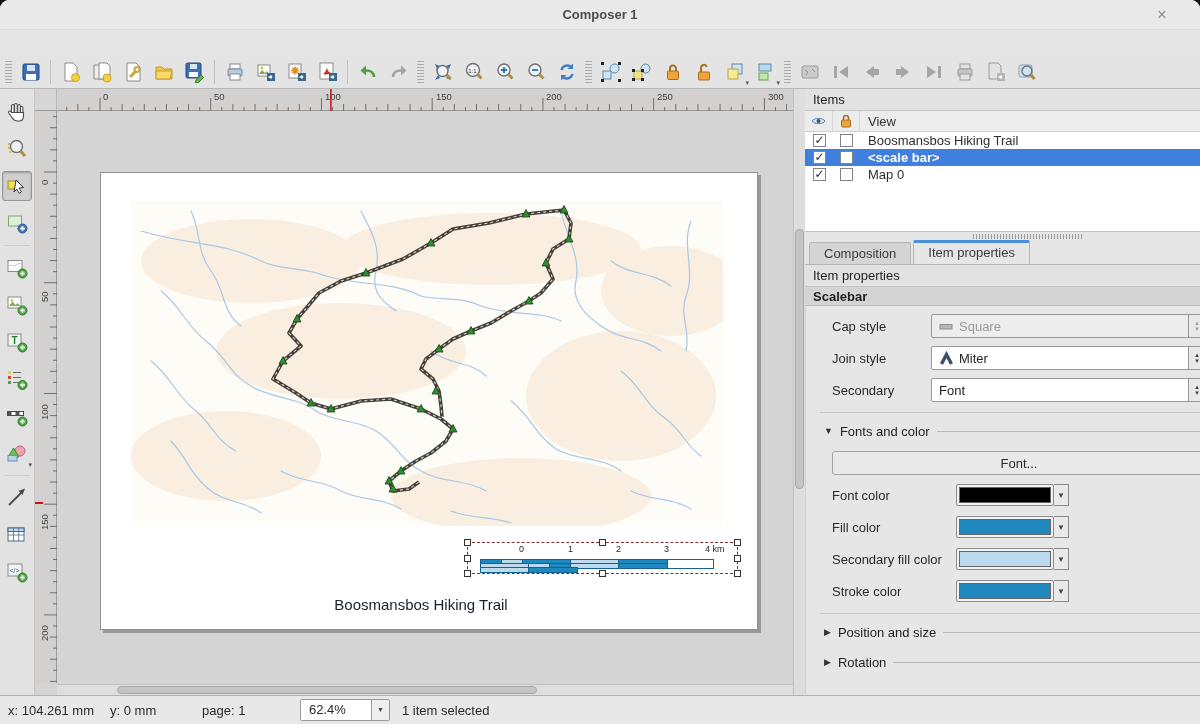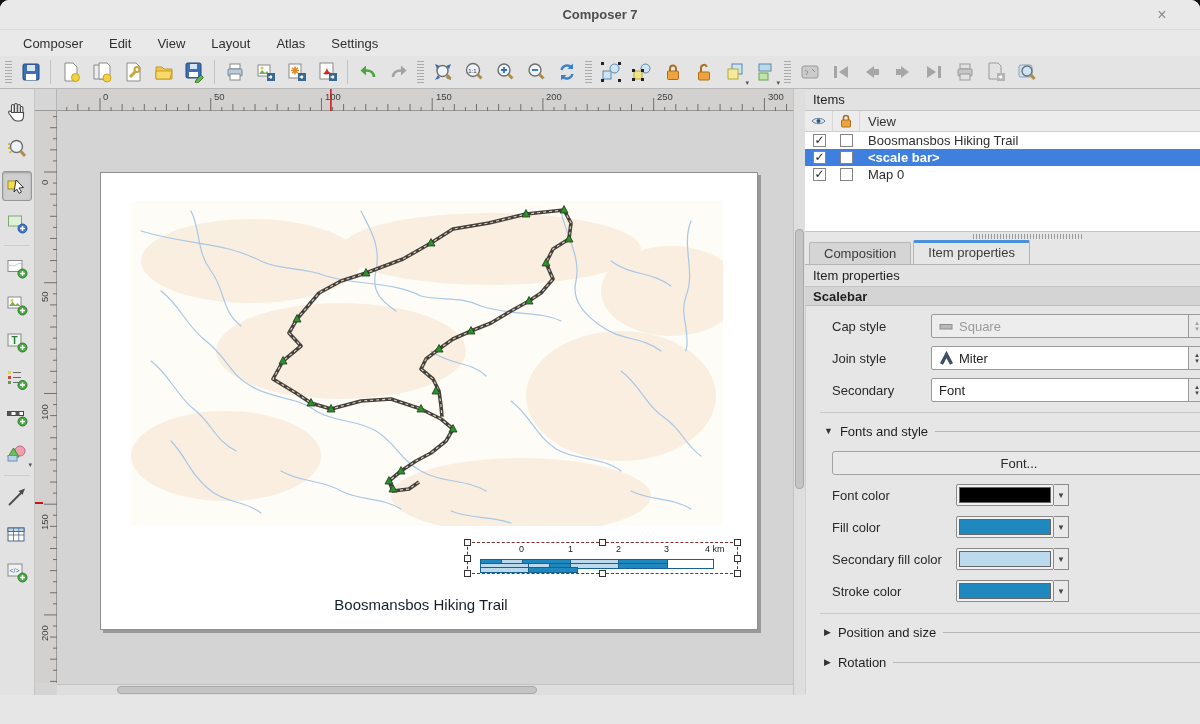--- a/index.html
+++ b/index.html
@@ -142,32 +142,24 @@
                 border:1px solid #9a9a9a; border-radius:2px; padding-left:8px; line-height:20px; }
   #zoom-combo .arrow { position:absolute; right:0; top:0; width:18px; height:100%; border-left:1px solid #9a9a9a;
                 background:#eee; font-size:8px; color:#444; text-align:center; line-height:20px; }
 </style>
 </head>
 <body>
 
 <div id="win">
 
   <div id="titlebar">
-    <div class="title">Composer 7</div>
+    <div class="title">Composer 1</div>
     <div class="close">×</div>
   </div>
 
-  <div id="menubar">
-    <span class="menu-item">Composer</span>
-    <span class="menu-item">Edit</span>
-    <span class="menu-item">View</span>
-    <span class="menu-item">Layout</span>
-    <span class="menu-item">Atlas</span>
-    <span class="menu-item">Settings</span>
-  </div>
 
   <div id="toolbar">
     <div class="grip"></div>
     <div class="tbtn">
         <svg width="22" height="22">
           <rect x="3" y="3" width="16" height="16" rx="1.5" fill="#3d6fb4" stroke="#27487a"></rect>
           <rect x="7" y="4" width="8" height="6" fill="#d9e4f2"></rect>
           <rect x="6" y="13" width="10" height="6" fill="#fff"></rect>
         </svg>
       </div>
@@ -851,21 +843,21 @@
         <span class="plabel">Secondary</span>
         <div class="combo">
           <span>Font</span>
           <span class="updown">▴<br>▾</span>
         </div>
       </div>
 
       <div class="divider"></div>
       <div class="grp">
         <span class="tri">▼</span>
-        <span>Fonts and style</span>
+        <span>Fonts and color</span>
         <span class="rule"></span>
       </div>
       <button id="font-btn">Font...</button>
 
       <div class="prow prow-color">
         <span class="plabel">Font color</span>
         <span class="swatch">
             <i style="background: rgb(0, 0, 0);"></i>
           </span>
         <span class="swatch-dd">▼</span>
@@ -904,13 +896,23 @@
         <span class="rule"></span>
       </div>
 
       <div id="props-scroll">
         <div class="thumb"></div>
           <div class="btn">▾</div>
       </div>
     </div>
   </div>
 
+  <div id="statusbar">
+    <span style="left:8px">x: 104.261 mm</span>
+    <span style="left:110px">y: 0 mm</span>
+    <span style="left:202px">page: 1</span>
+    <div id="zoom-combo">
+      <span style="position:static">62.4%</span>
+      <span class="arrow" style="position:absolute;top:0">▾</span>
+    </div>
+    <span style="left:402px">1 item selected</span>
+  </div>
 </div>
 
 </body></html>

